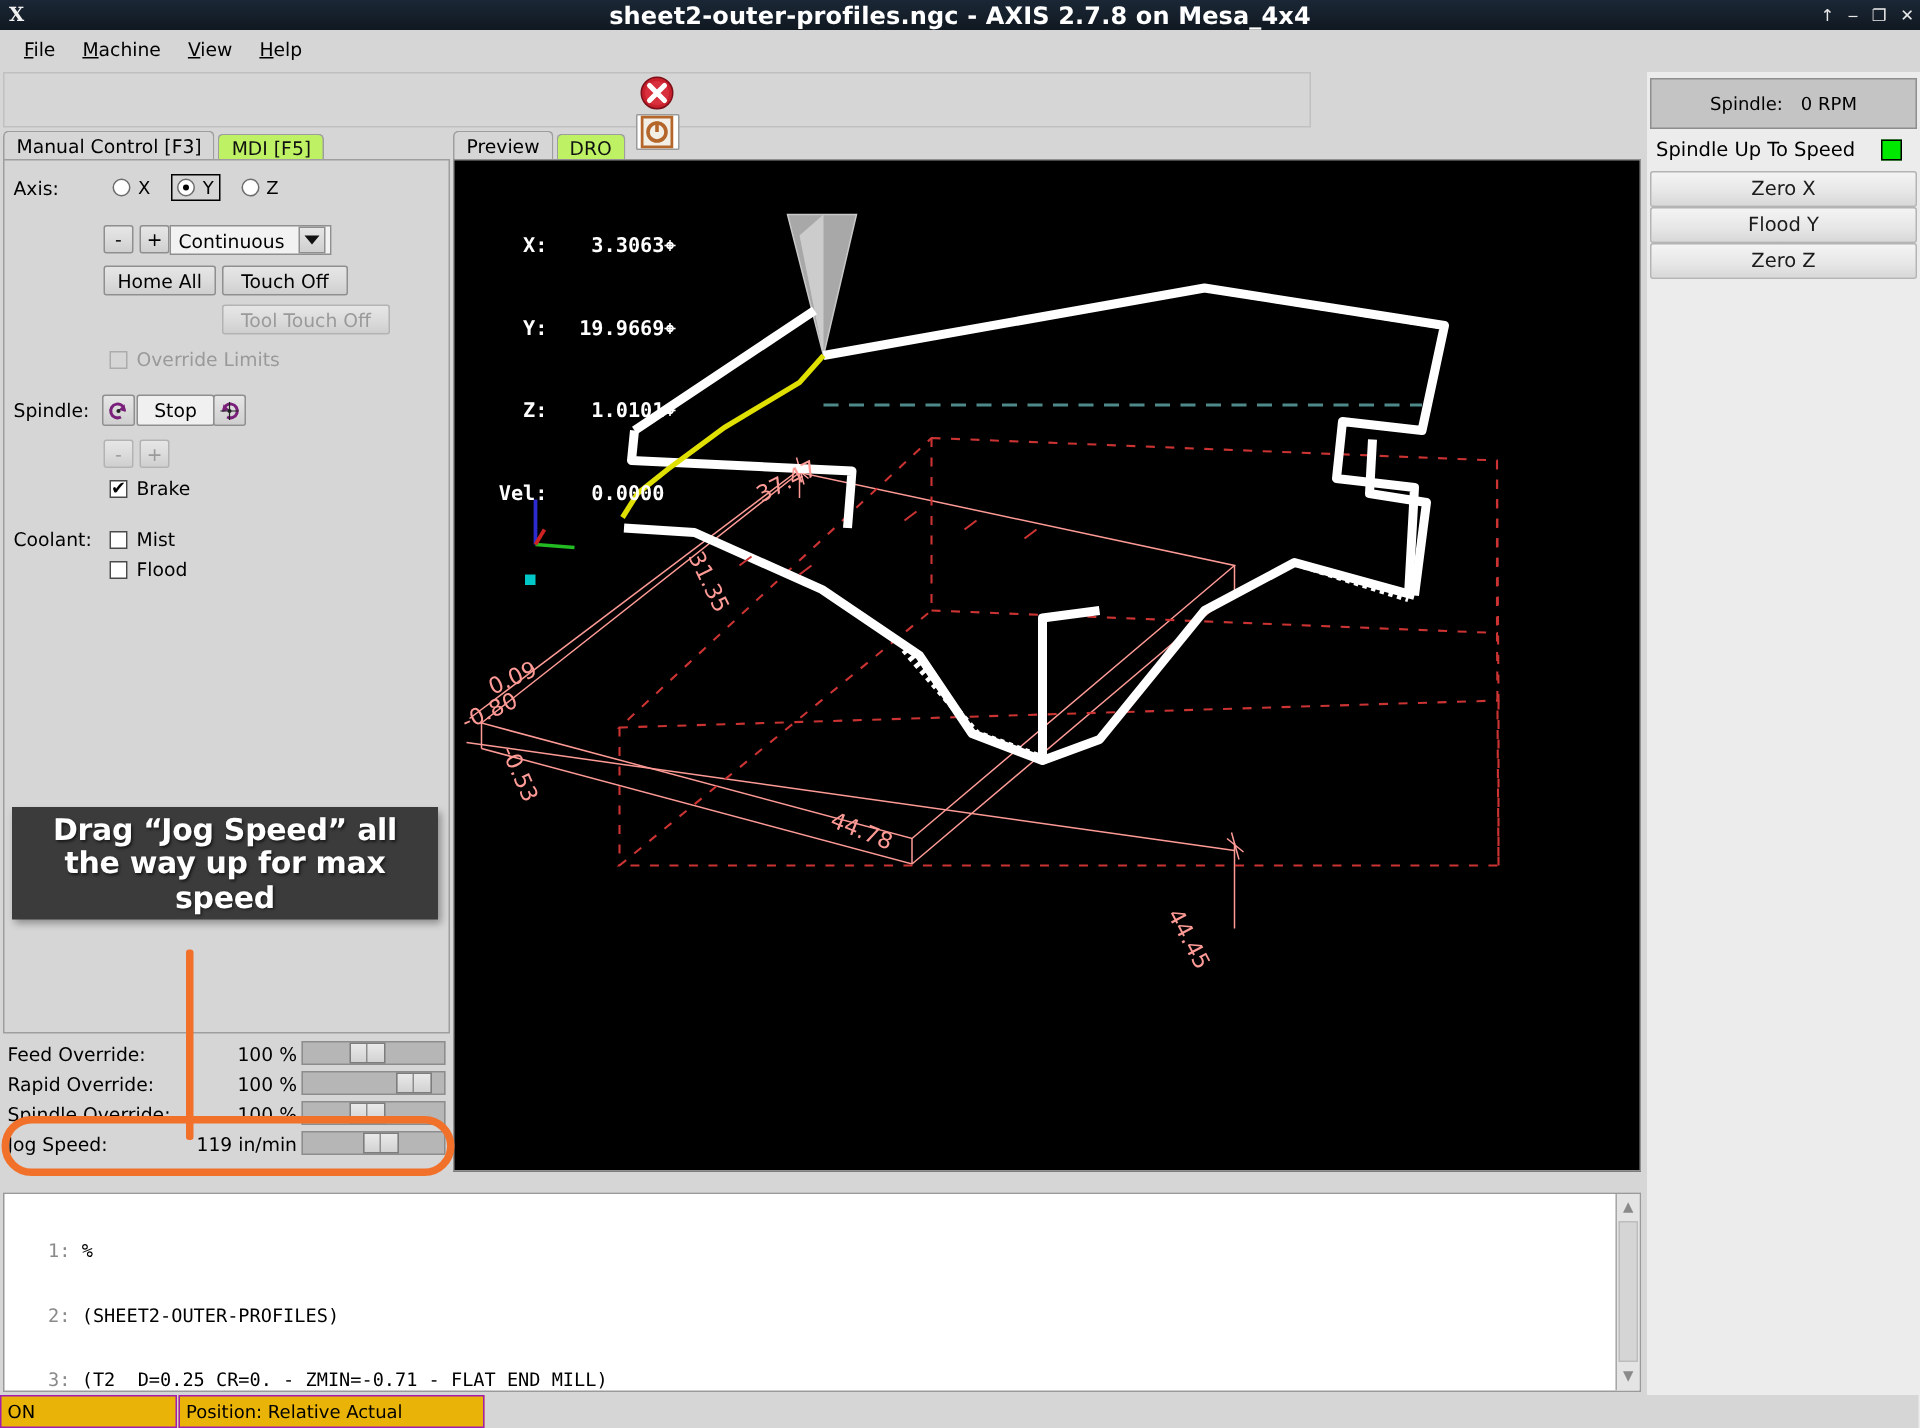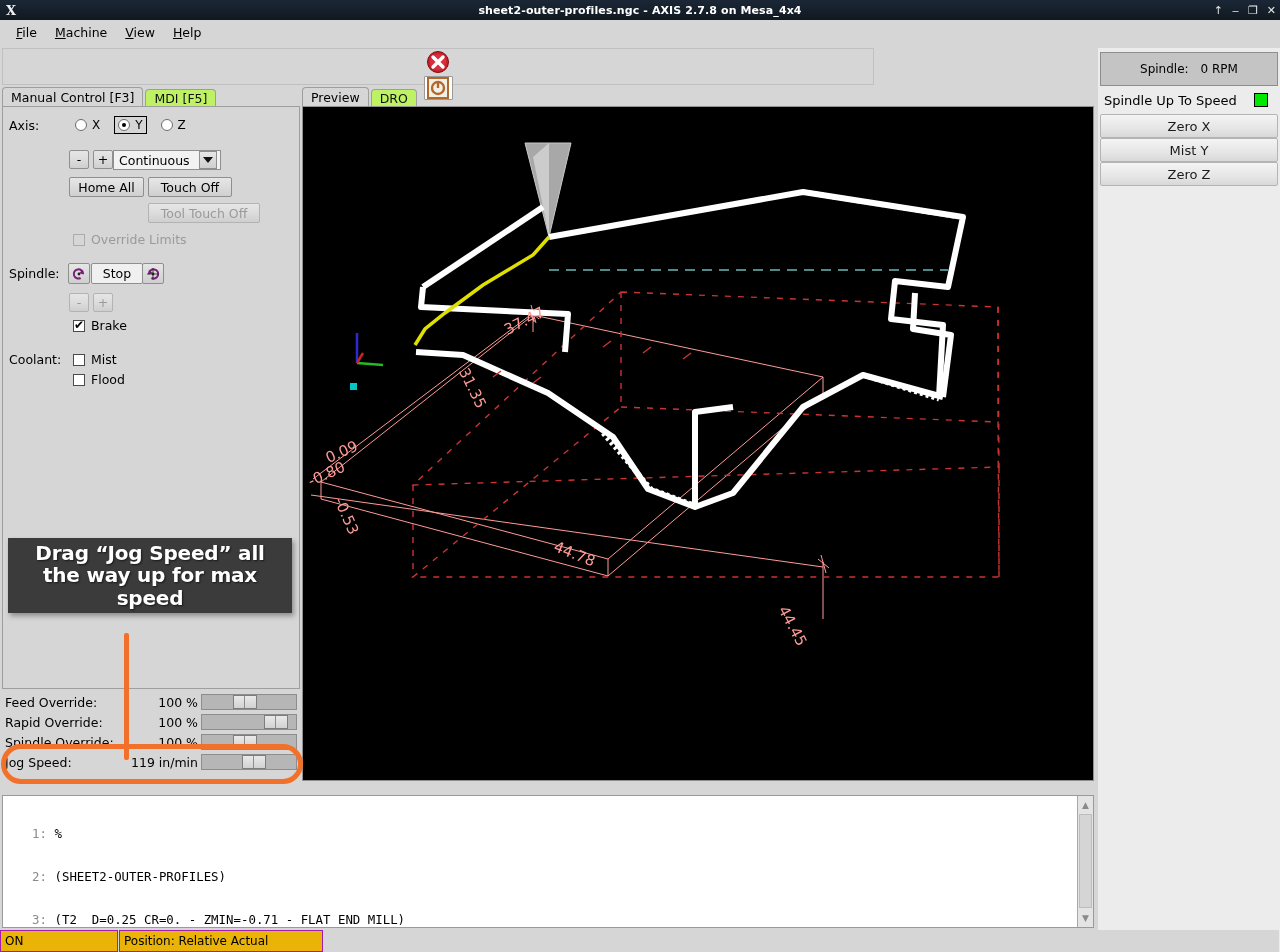--- a/index.html
+++ b/index.html
@@ -20,21 +20,21 @@
     color: #ffffff;
     display: flex; align-items: center;
   }
   .tb-appicon {
     width: 22px; height: 20px; display: flex; align-items: center; justify-content: center;
     font-weight: bold; font-size: 13px; color: #f0f0f0;
     font-family: "DejaVu Serif", serif;
   }
   .tb-title {
     position: absolute; left: 0; right: 0; text-align: center;
-    font-size: 11px; font-weight: bold; letter-spacing: .1px;
+    font-size: 16px; font-weight: bold; letter-spacing: .1px;
     white-space: nowrap;
   }
   .tb-btns {
     position: absolute; right: 4px; top: 0; height: 20px;
     display: flex; align-items: center; gap: 9px; font-size: 11px;
   }
   .tb-btn { color: #e8e8e8; cursor: default; line-height: 1; }
 
   
   .menubar {
@@ -457,21 +457,21 @@
   <div class="rightpanel">
     <div class="spindle-box">
       <span class="lbl">Spindle:</span>
       <span>0 RPM</span>
     </div>
     <div class="sus-row">
       <span>Spindle Up To Speed</span>
       <span class="sus-led"></span>
     </div>
     <div class="zbtn" style="top:66px">Zero X</div>
-    <div class="zbtn" style="top:90px">Mist Y</div>
+    <div class="zbtn" style="top:90px">Flood Y</div>
     <div class="zbtn" style="top:114px">Zero Z</div>
   </div>
 
   <div class="leftpanel">
 
     <div class="tabs">
       <div class="tab">Manual Control [F3]</div>
       <div class="tab inactive">MDI [F5]</div>
     </div>
 
@@ -667,20 +667,26 @@
       <div style="position:absolute;left:0;top:0;width:792px;height:675px;pointer-events:none;">
         <div style="position:absolute;left:200px;top:205px;transform:rotate(-27deg);color:#ff9b96;font-family:'DejaVu Sans',sans-serif;font-size:15px;">37.47</div>
         <div style="position:absolute;left:148px;top:272px;transform:rotate(64deg);color:#ff9b96;font-family:'DejaVu Sans',sans-serif;font-size:15px;">31.35</div>
         <div style="position:absolute;left:22px;top:336px;transform:rotate(-24deg);color:#ff9b96;font-family:'DejaVu Sans',sans-serif;font-size:15px;">0.09</div>
         <div style="position:absolute;left:4px;top:358px;transform:rotate(-24deg);color:#ff9b96;font-family:'DejaVu Sans',sans-serif;font-size:15px;">-0.80</div>
         <div style="position:absolute;left:24px;top:400px;transform:rotate(66deg);color:#ff9b96;font-family:'DejaVu Sans',sans-serif;font-size:15px;">-0.53</div>
         <div style="position:absolute;left:250px;top:438px;transform:rotate(22deg);color:#ff9b96;font-family:'DejaVu Sans',sans-serif;font-size:15px;">44.78</div>
         <div style="position:absolute;left:468px;top:510px;transform:rotate(62deg);color:#ff9b96;font-family:'DejaVu Sans',sans-serif;font-size:15px;">44.45</div>
       </div>
 
+      <div class="dro">
+        <div><span class="lbl">X:</span><span class="val">3.3063</span><span class="hm">⌖</span></div>
+        <div><span class="lbl">Y:</span><span class="val">19.9669</span><span class="hm">⌖</span></div>
+        <div><span class="lbl">Z:</span><span class="val">1.0101</span><span class="hm">⌖</span></div>
+        <div><span class="lbl">Vel:</span><span class="val">0.0000</span></div>
+      </div>
     </div>
   </div>
 
   <div class="gcode">
     <div class="gcode-inner">
       <span class="gline"><span class="gnum">1:</span> <span class="gtxt">%</span></span>
       <span class="gline"><span class="gnum">2:</span> <span class="gtxt">(SHEET2-OUTER-PROFILES)</span></span>
       <span class="gline"><span class="gnum">3:</span> <span class="gtxt">(T2  D=0.25 CR=0. - ZMIN=-0.71 - FLAT END MILL)</span></span>
       
       

